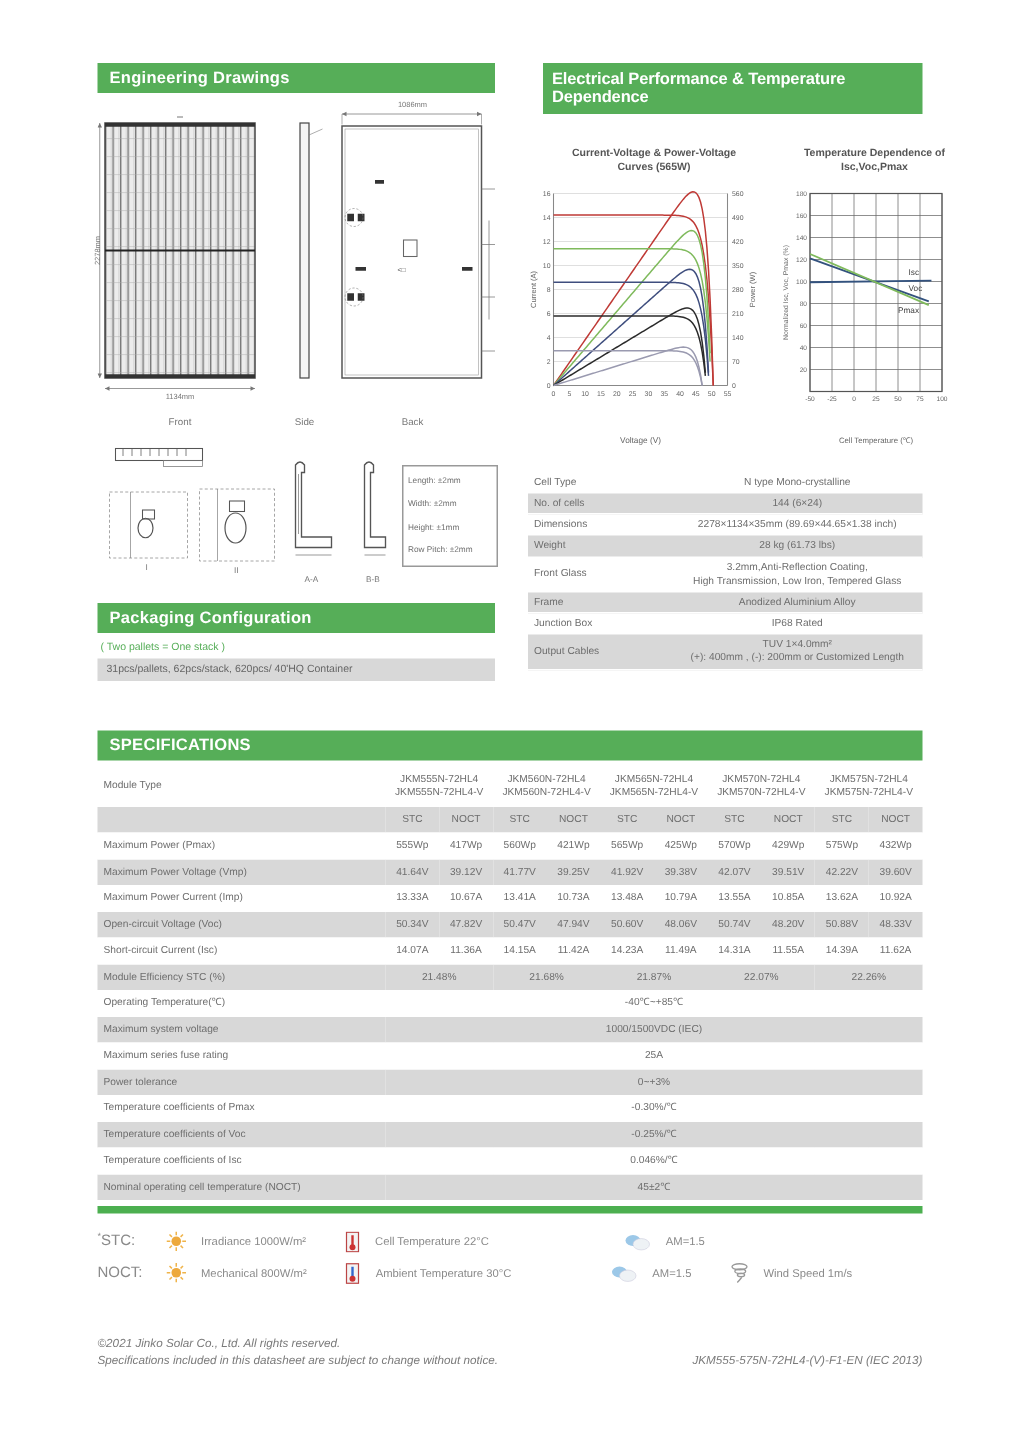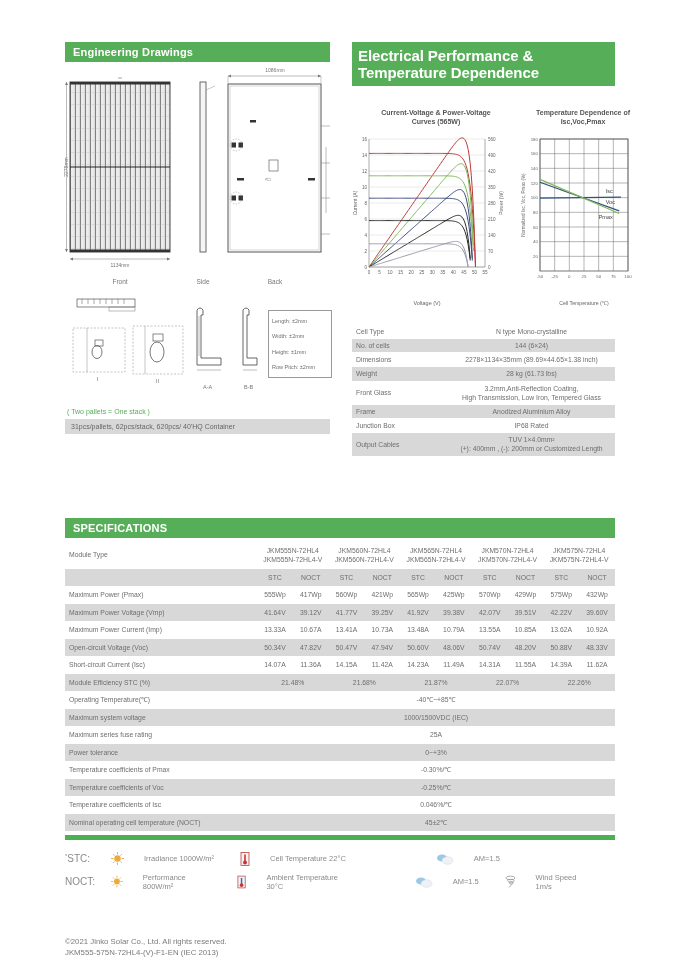--- a/index.html
+++ b/index.html
@@ -1,23 +1,23 @@
 <!DOCTYPE html>
 <html><head>
 <meta charset="utf-8">
 <style>
   html,body{margin:0;padding:0;background:#fff;}
   .page{position:relative;width:678px;height:962px;background:#fff;overflow:hidden;
         font-family:"Liberation Sans",sans-serif;color:#6e6e6e;}
   .green-header{background:#56ae58;color:#fff;font-weight:bold;font-size:11px;
         padding:4px 8px;letter-spacing:.2px;}
-  .green-header.small{font-size:15px;letter-spacing:-.1px;padding:5px 6px;}
+  .green-header.small{font-size:11px;letter-spacing:-.1px;padding:5px 6px;margin-left:10px;}
   .col-left{position:absolute;left:65px;top:42px;width:265px;}
   .col-right{position:absolute;left:352px;top:42px;width:263px;}
-  .full{position:absolute;left:65px;top:518px;width:550px;}
+  .full{position:absolute;left:65px;top:487px;width:550px;}
   .drawings{position:relative;height:228px;margin-top:6px;}
   .dim-label{position:absolute;font-size:5px;color:#777;}
   .view-label{position:absolute;font-size:6.5px;color:#777;text-align:center;width:60px;}
   .small-drawings{position:relative;height:106px;}
   .tol-box{position:absolute;left:203px;top:14px;width:56px;height:62px;border:1px solid #999;
         font-size:5.5px;color:#6e6e6e;display:flex;flex-direction:column;justify-content:space-around;
         padding:2px 3px;}
   .sec-label{position:absolute;font-size:5.5px;color:#777;}
   .pack-note{color:#56ae58;font-size:7px;margin:6px 0 4px 2px;}
   .pack-detail{background:#d8d8d8;color:#666;font-size:7px;padding:4px 6px;}
@@ -34,23 +34,23 @@
         font-size:6.8px;color:#6e6e6e;}
   table.spec td{padding:3.5px 1px;text-align:center;white-space:pre-line;line-height:1.4;
         border-bottom:1.5px solid #fff;}
   table.spec td.lbl{text-align:left;padding-left:4px;}
   table.spec tr.shade td{background:#d8d8d8;}
   .green-bar{height:5px;background:#4caf50;margin-top:3px;}
   .conditions{margin-top:12px;font-size:7.5px;color:#8a8a8a;}
   .cond-row{display:flex;align-items:center;margin-bottom:7px;}
   .cond-label{font-size:10px;color:#8a8a8a;width:46px;flex:none;}
   .cond-item{display:flex;align-items:center;margin-right:26px;}
-  .cond-item .txt{margin-left:20px;}
+  .cond-item .txt{margin-left:10px;}
   sup{font-size:6px;}
-  .footer{margin-top:45px;font-size:7.8px;color:#7a7a7a;line-height:1.5;}
+  .footer{margin-top:34px;font-size:7.8px;color:#7a7a7a;line-height:1.5;font-style:italic;}
   .foot-row{display:flex;justify-content:space-between;}
   svg text{font-family:"Liberation Sans",sans-serif;}
 </style>
 </head>
 <body>
 
 <div class="page">
 
   <div class="col-left">
     <div class="green-header">
@@ -171,20 +171,23 @@
         <div>Width: ±2mm</div>
         <div>Height: ±1mm</div>
         <div>Row Pitch: ±2mm</div>
       </div>
       <div class="sec-label" style="left:32px;top:80px;">I</div>
       <div class="sec-label" style="left:91px;top:82px;">II</div>
       <div class="sec-label" style="left:138px;top:88px;">A-A</div>
       <div class="sec-label" style="left:179px;top:88px;">B-B</div>
     </div>
 
+    <div class="green-header">
+      <span>Packaging Configuration</span>
+    </div>
     <div class="pack-note">( Two pallets = One stack )</div>
     <div class="pack-detail">31pcs/pallets, 62pcs/stack, 620pcs/ 40'HQ Container</div>
   </div>
 
   <div class="col-right">
     <div class="green-header small">
       <span>Electrical Performance &amp; Temperature Dependence</span>
     </div>
 
     <div class="charts-row">
@@ -525,21 +528,21 @@
                 <line x1="6.5" y1="10.5" x2="6.5" y2="13"></line>
                 <line x1="0" y1="6.5" x2="2.5" y2="6.5"></line>
                 <line x1="10.5" y1="6.5" x2="13" y2="6.5"></line>
                 <line x1="2" y1="2" x2="3.6" y2="3.6"></line>
                 <line x1="9.4" y1="9.4" x2="11" y2="11"></line>
                 <line x1="2" y1="11" x2="3.6" y2="9.4"></line>
                 <line x1="9.4" y1="3.6" x2="11" y2="2"></line>
               </g>
               <circle cx="6.5" cy="6.5" r="3.2" fill="#eda93c"></circle>
             </svg>
-          <span class="txt">Performance 800W/m²</span>
+          <span class="txt">Mechanical 800W/m²</span>
         </span>
         <span class="cond-item">
           <svg width="10" height="14" viewBox="0 0 10 14">
               <rect x="1" y="0.5" width="8" height="13" fill="#f3f3f3" stroke="#b44" stroke-width="0.8"></rect>
               <line x1="5" y1="2.5" x2="5" y2="9" stroke="#36c" stroke-width="1.6"></line>
               <circle cx="5" cy="10.5" r="2" fill="#c33"></circle>
             </svg>
           <span class="txt">Ambient Temperature 30°C</span>
         </span>
         <span class="cond-item" style="margin-left:40px;">
@@ -557,17 +560,18 @@
               <path d="M7.5,9.5 q-1.5,2 -3,3.5"></path>
             </svg>
           <span class="txt">Wind Speed 1m/s</span>
         </span>
       </div>
     </div>
 
     <div class="footer">
       <div>©2021 Jinko Solar Co., Ltd. All rights reserved.</div>
       <div class="foot-row">
+        <span>Specifications included in this datasheet are subject to change without notice.</span>
         <span>JKM555-575N-72HL4-(V)-F1-EN (IEC 2013)</span>
       </div>
     </div>
   </div>
 </div>
 
 </body></html>

